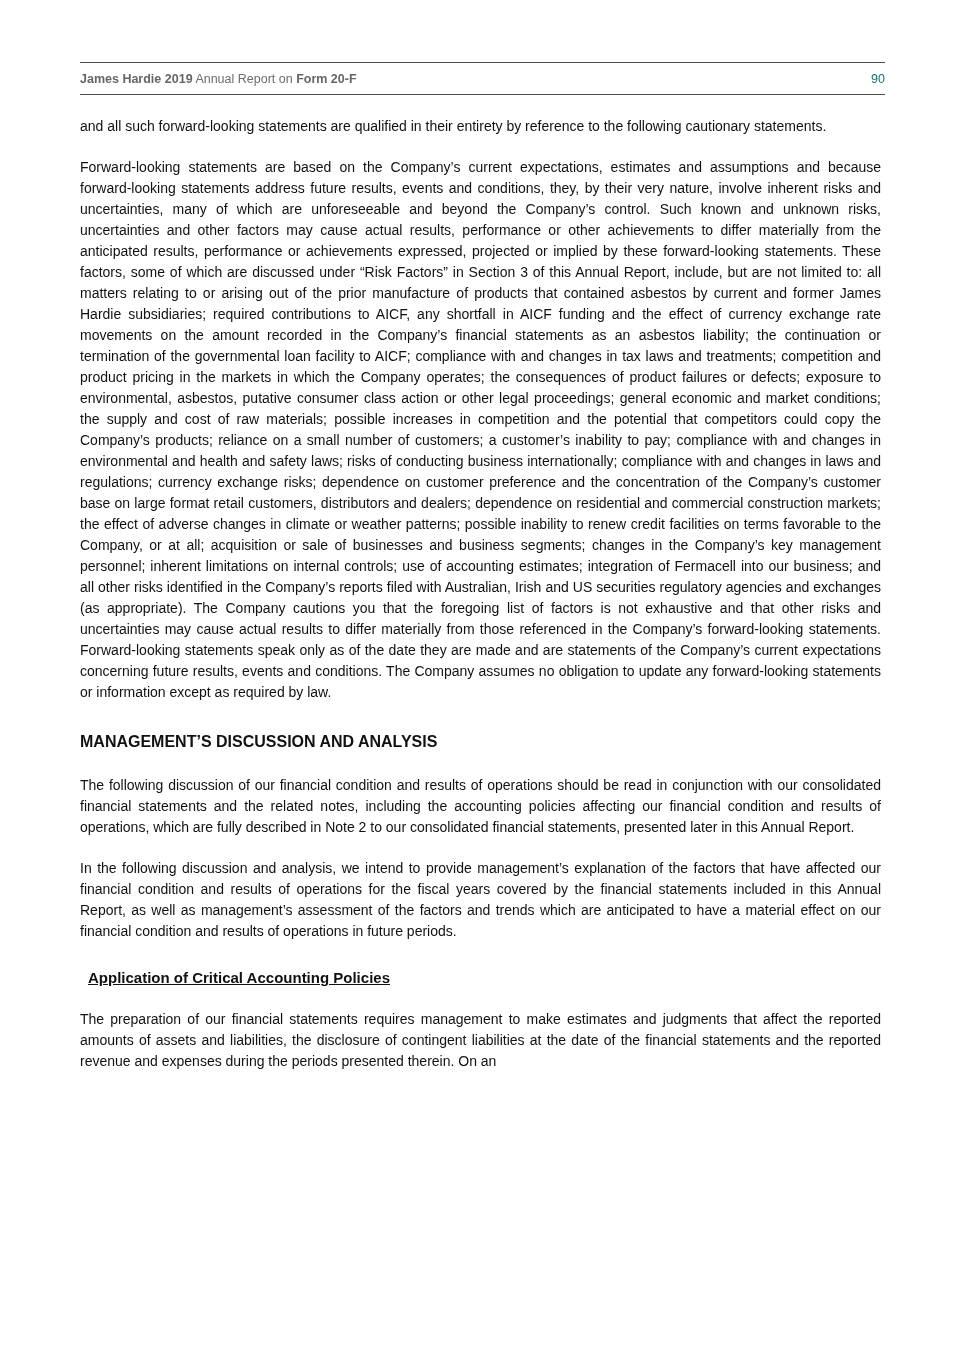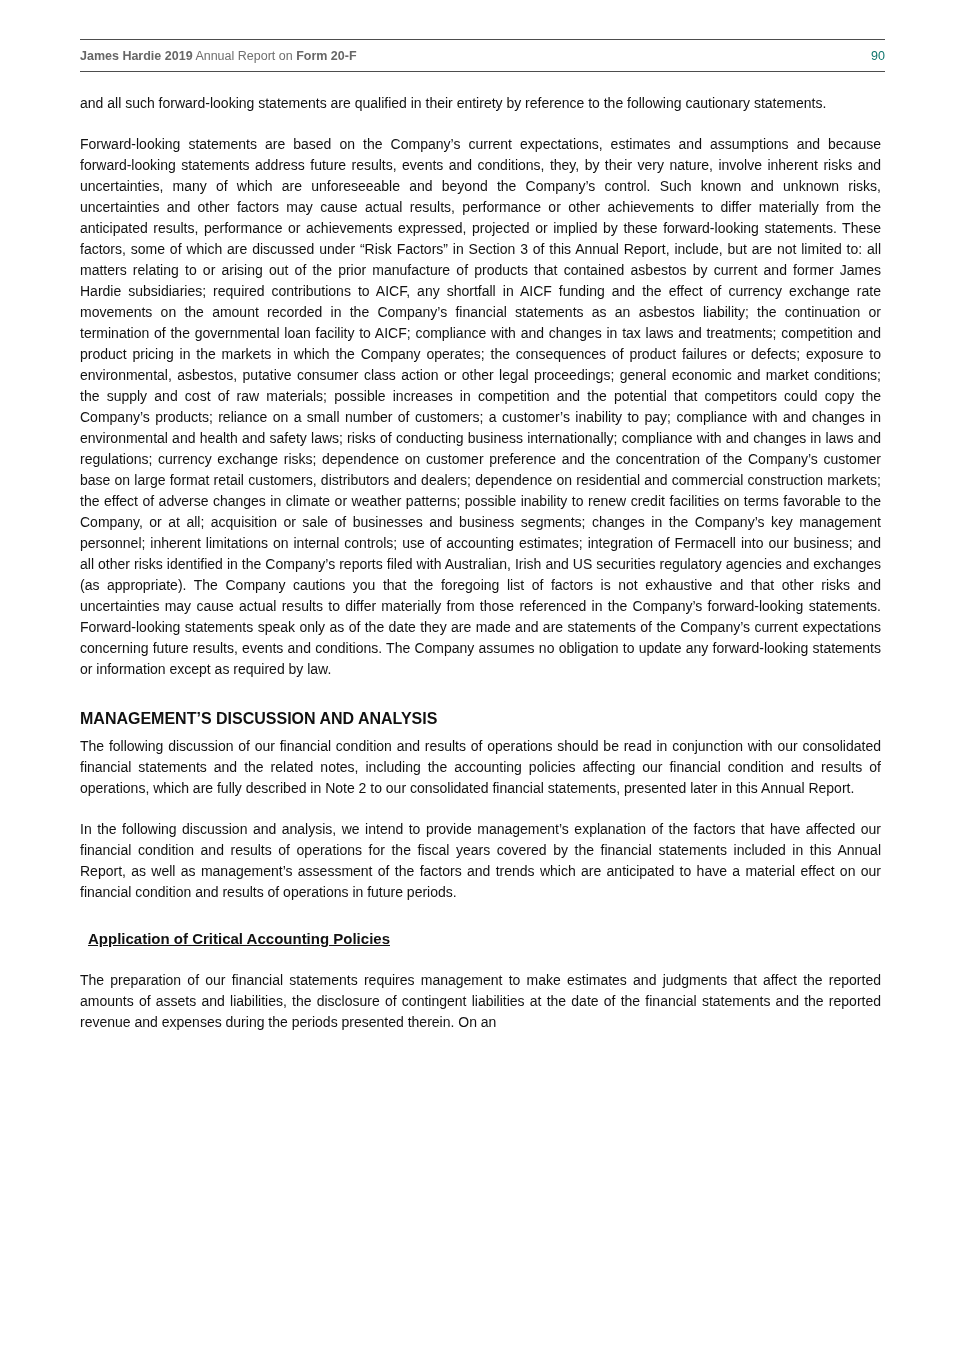--- a/index.html
+++ b/index.html
@@ -16,21 +16,21 @@
     color: #111111;
     overflow: hidden;
     box-sizing: border-box;
   }
   .content {
     margin: 0 80px;
     width: 805px;
   }
   
   .header {
-    padding-top: 39px;
+    padding-top: 62px;
   }
   .header-rule {
     border: none;
     border-top: 1.5px solid #4d4d4d;
     margin: 0;
   }
   .header-row {
     display: flex;
     justify-content: space-between;
     align-items: center;
@@ -54,21 +54,21 @@
     font-size: 14px;
     line-height: 21px;
     text-align: justify;
     margin: 0 4px 20px 0;
     color: #111111;
   }
   h1.section-heading {
     font-size: 16px;
     line-height: 20px;
     font-weight: bold;
-    margin: 29px 0 7px 0;
+    margin: 29px 0 23px 0;
     color: #111111;
   }
   h2.sub-heading {
     font-size: 15px;
     line-height: 19px;
     font-weight: bold;
     text-decoration: underline;
     margin: 26px 0 22px 8px;
     color: #111111;
   }

